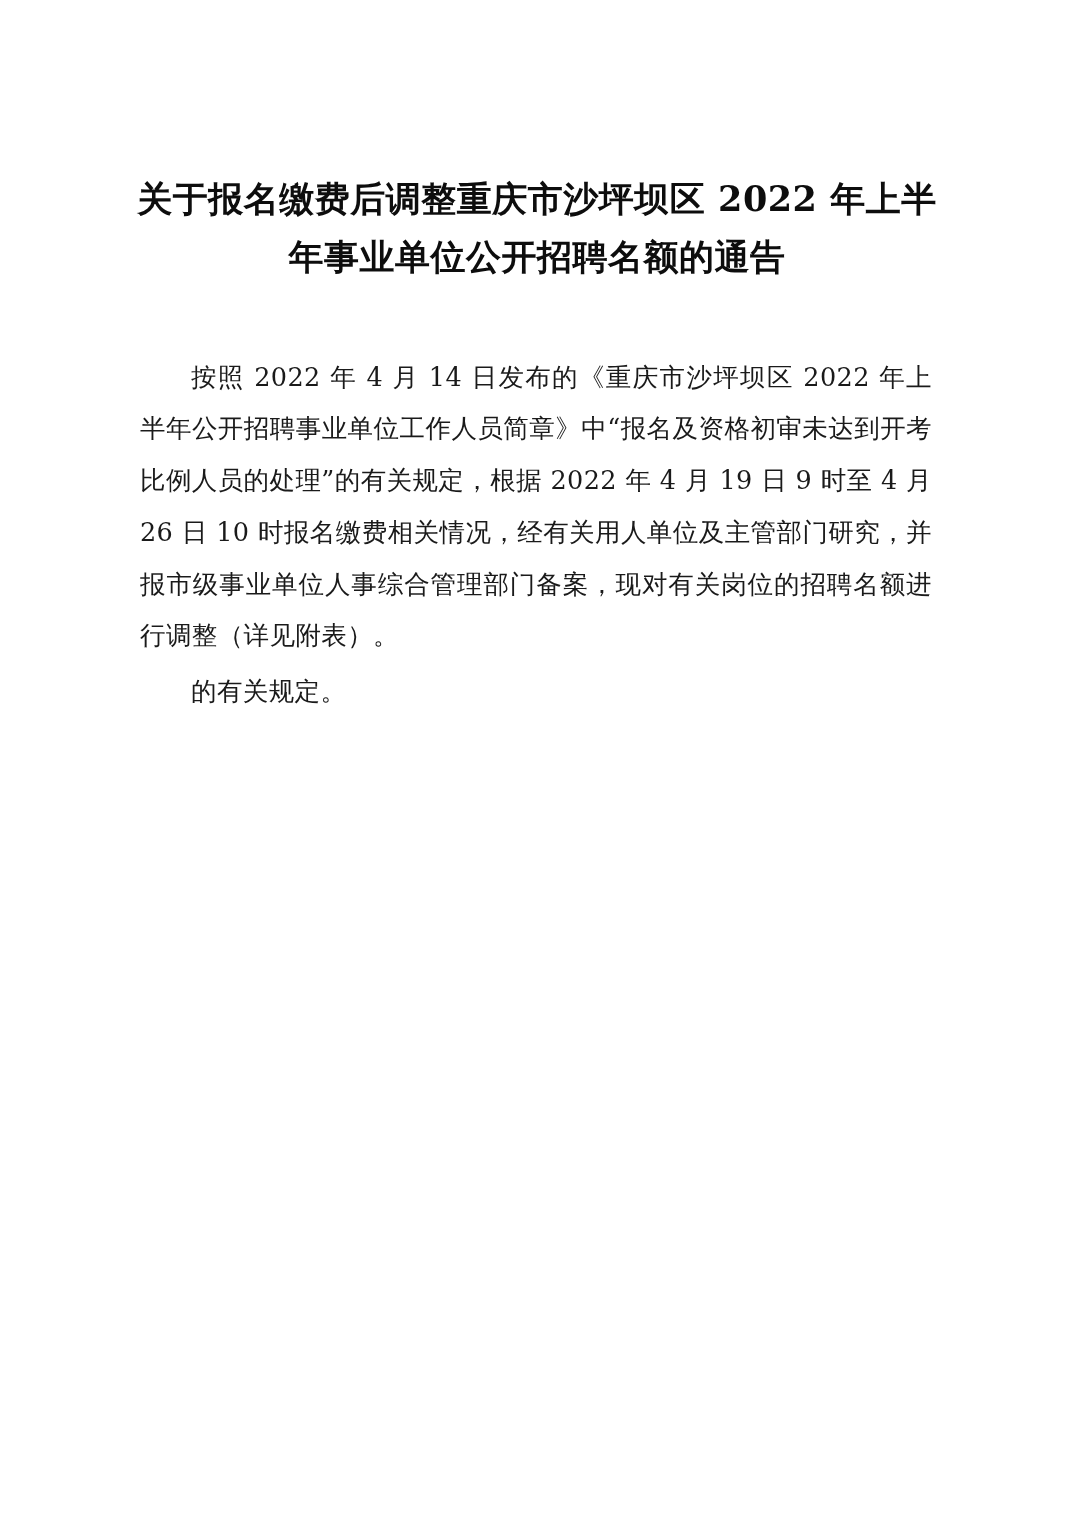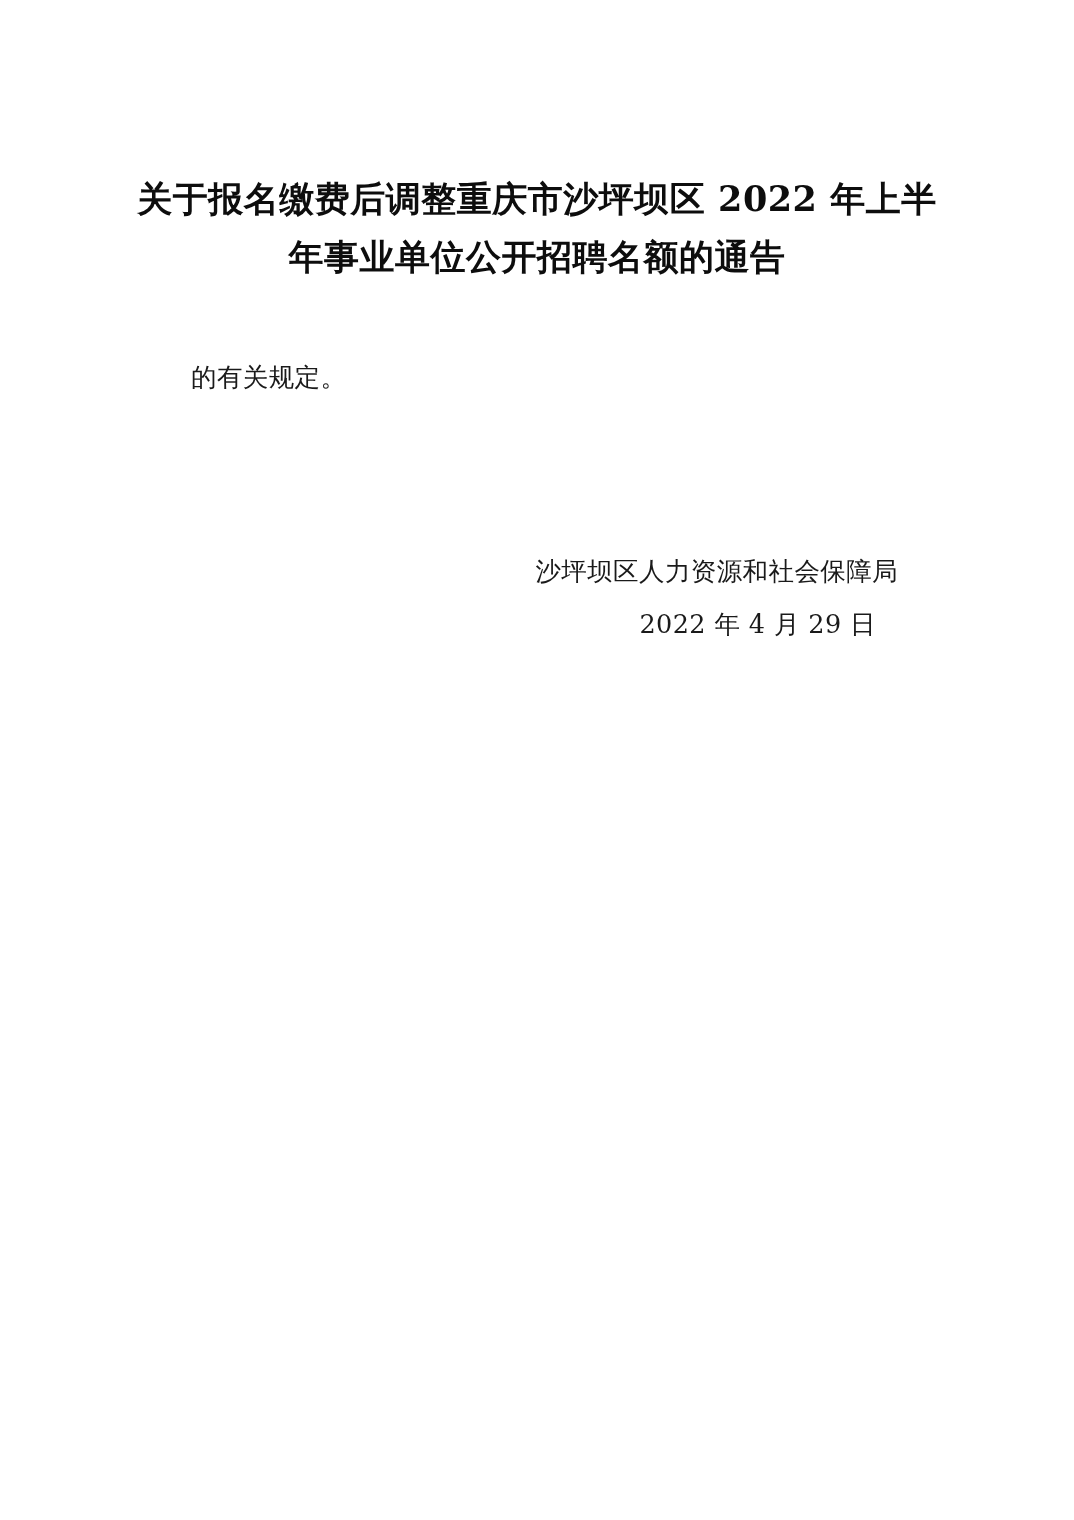--- a/index.html
+++ b/index.html
@@ -67,21 +67,18 @@
   }
 </style>
 </head>
 <body>
 
 <div class="page">
 
   <h1 class="doc-title">关于报名缴费后调整重庆市沙坪坝区 2022 年上半年事业单位公开招聘名额的通告</h1>
 
   <div class="body-block">
+    <p class="para">按照 2022 年 4 月 14 日发布的《重庆市沙坪坝区 2022 年上半年公开招聘事业单位工作人员简章》中“报名及资格初审未达到开考比例人员的处理”的有关规定，根据 2022 年 4 月 19 日 9 时至 4 月 26 日 10 时报名缴费相关情况，经有关用人单位及主管部门研究，并报市级事业单位人事综合管理部门备案，现对有关岗位的招聘名额进行调整（详见附表）。</p>
     <p class="para">的有关规定。</p>
   </div>
 
-  <div class="signature-block">
-    <div class="sig-line">沙坪坝区人力资源和社会保障局</div>
-    <div class="sig-line sig-date">2022 年 4 月 29 日</div>
-  </div>
 
 </div>
 
 </body></html>

